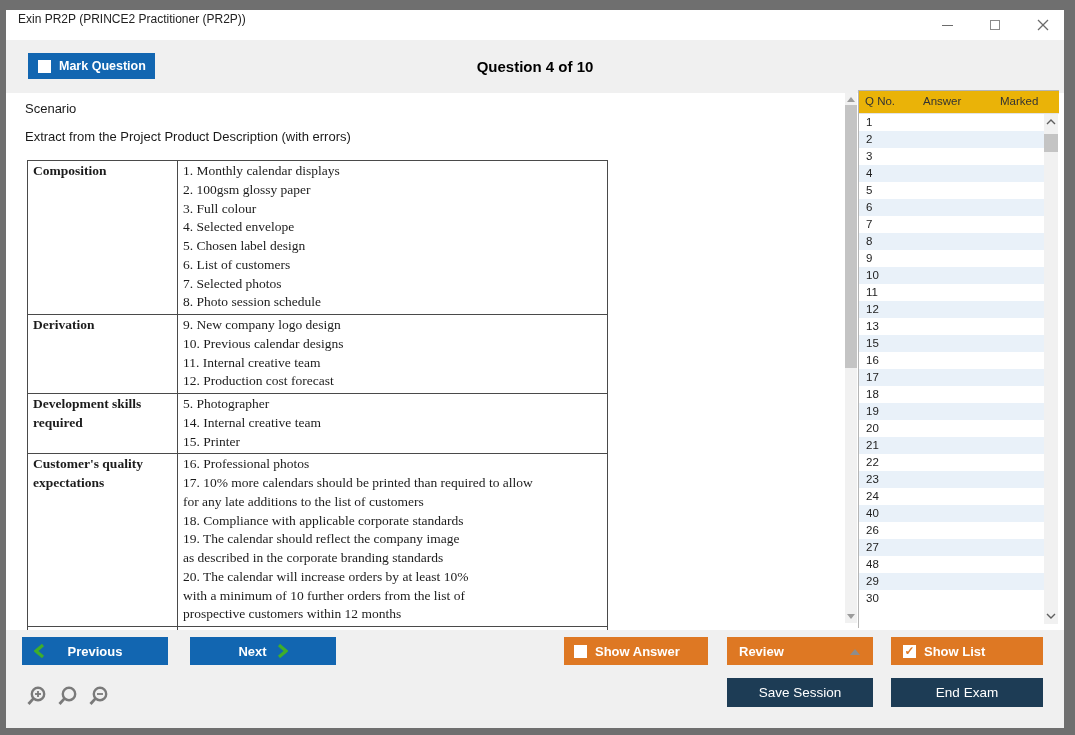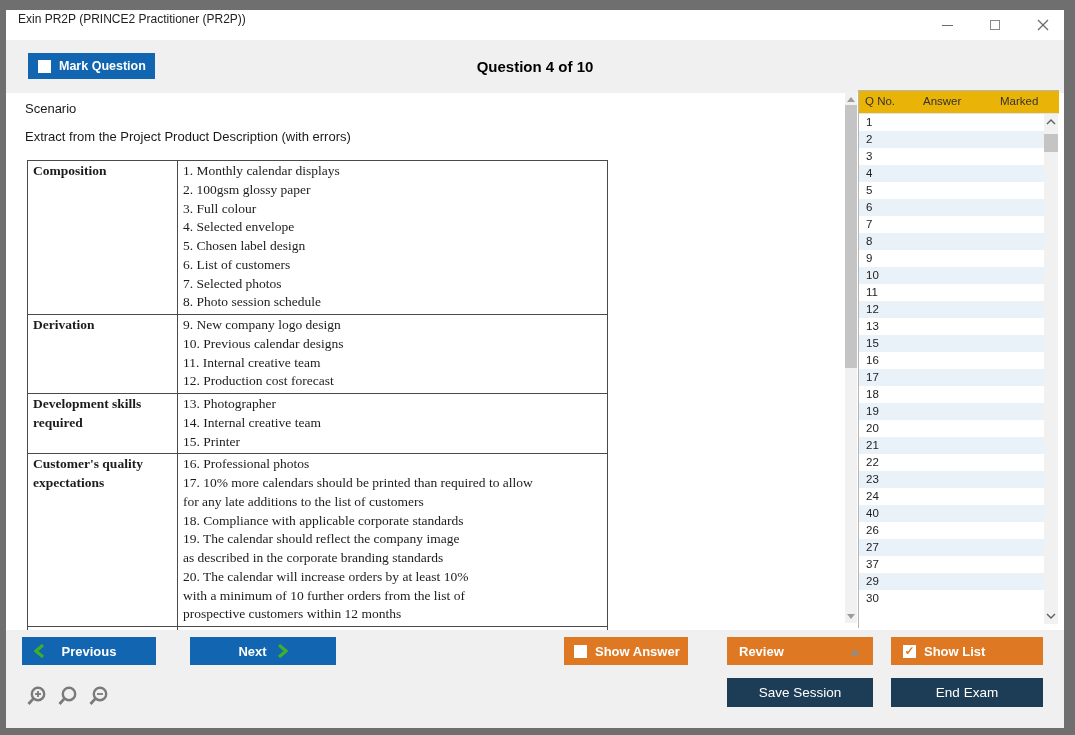--- a/index.html
+++ b/index.html
@@ -81,25 +81,25 @@
   .qrow:nth-child(even) { background:#e9f1f9; }
   .qpanel-scrollbar { position:absolute; right:1px; top:23px; width:14px; height:510px; background:#f1f1f1; }
   .qsb-chevron { position:absolute; left:2px; }
   .qsb-thumb { position:absolute; left:0; top:20px; width:14px; height:18px; background:#c4c4c4; }
   
   .footer { position:absolute; left:6px; top:630px; right:11px; bottom:7px; background:#f0f0f0; }
   .btn-blue   { background:var(--accent-blue,#1266b1); color:#fff; font-weight:bold; font-size:13px; }
   .btn-orange { background:var(--accent-orange,#de7823); color:#fff; font-weight:bold; font-size:13px; }
   .btn-navy   { background:var(--dark-navy,#1d3c55); color:#fff; font-size:13.5px; }
   .f-btn { position:absolute; height:28px; display:flex; align-items:center; }
-  .prev-btn { left:16px;  top:7px; width:134px; justify-content:center; }
+  .prev-btn { left:16px;  top:7px; width:146px; justify-content:center; }
   .next-btn { left:184px; top:7px; width:146px; justify-content:center; gap:10px; }
   .chev { display:inline-block; }
   .prev-btn .chev { position:absolute; left:12px; top:7px; }
-  .show-answer-btn { left:558px; top:7px; width:124px; gap:8px; padding-left:10px; }
+  .show-answer-btn { left:558px; top:7px; width:144px; gap:8px; padding-left:10px; }
   .review-btn { left:721px; top:7px; width:146px; padding-left:12px; }
   .review-tri { position:absolute; right:13px; top:12px; width:0; height:0;
     border-left:5px solid transparent; border-right:5px solid transparent; border-bottom:6px solid #8d8d8d; }
   .show-list-btn { left:885px; top:7px; width:152px; gap:8px; padding-left:12px; }
   .save-btn { left:721px; top:48px; width:146px; height:29px; justify-content:center; }
   .end-btn  { left:885px; top:48px; width:152px; height:29px; justify-content:center; }
   .zoom-icons { position:absolute; left:19px; top:55px; display:flex; gap:7px; }
   .zoom-icons svg { cursor:pointer; }
 </style>
 </head>
@@ -156,21 +156,21 @@
           <td class="tlines">
             <div>9. New company logo design</div>
             <div>10. Previous calendar designs</div>
             <div>11. Internal creative team</div>
             <div>12. Production cost forecast</div>
           </td>
         </tr>
         <tr>
           <td class="tlabel">Development skills required</td>
           <td class="tlines">
-            <div>13. Photographer</div>
+            <div>5. Photographer</div>
             <div>14. Internal creative team</div>
             <div>15. Printer</div>
           </td>
         </tr>
         <tr>
           <td class="tlabel">Customer's quality expectations</td>
           <td class="tlines">
             <div>16. Professional photos</div>
             <div>17. 10% more calendars should be printed than required to allow</div>
             <div>for any late additions to the list of customers</div>
@@ -224,21 +224,21 @@
       <div class="qrow">18</div>
       <div class="qrow">19</div>
       <div class="qrow">20</div>
       <div class="qrow">21</div>
       <div class="qrow">22</div>
       <div class="qrow">23</div>
       <div class="qrow">24</div>
       <div class="qrow">40</div>
       <div class="qrow">26</div>
       <div class="qrow">27</div>
-      <div class="qrow">37</div>
+      <div class="qrow">48</div>
       <div class="qrow">29</div>
       <div class="qrow">30</div>
     </div>
   <div class="qpanel-scrollbar">
     <svg class="qsb-chevron" style="top:4px" width="10" height="8" viewBox="0 0 10 8">
       <polyline points="1,6 5,2 9,6" fill="none" stroke="#5f5f5f" stroke-width="1.4"></polyline>
     </svg>
     <div class="qsb-thumb"></div>
     <svg class="qsb-chevron" style="bottom:4px" width="10" height="8" viewBox="0 0 10 8">
       <polyline points="1,2 5,6 9,2" fill="none" stroke="#5f5f5f" stroke-width="1.4"></polyline>

